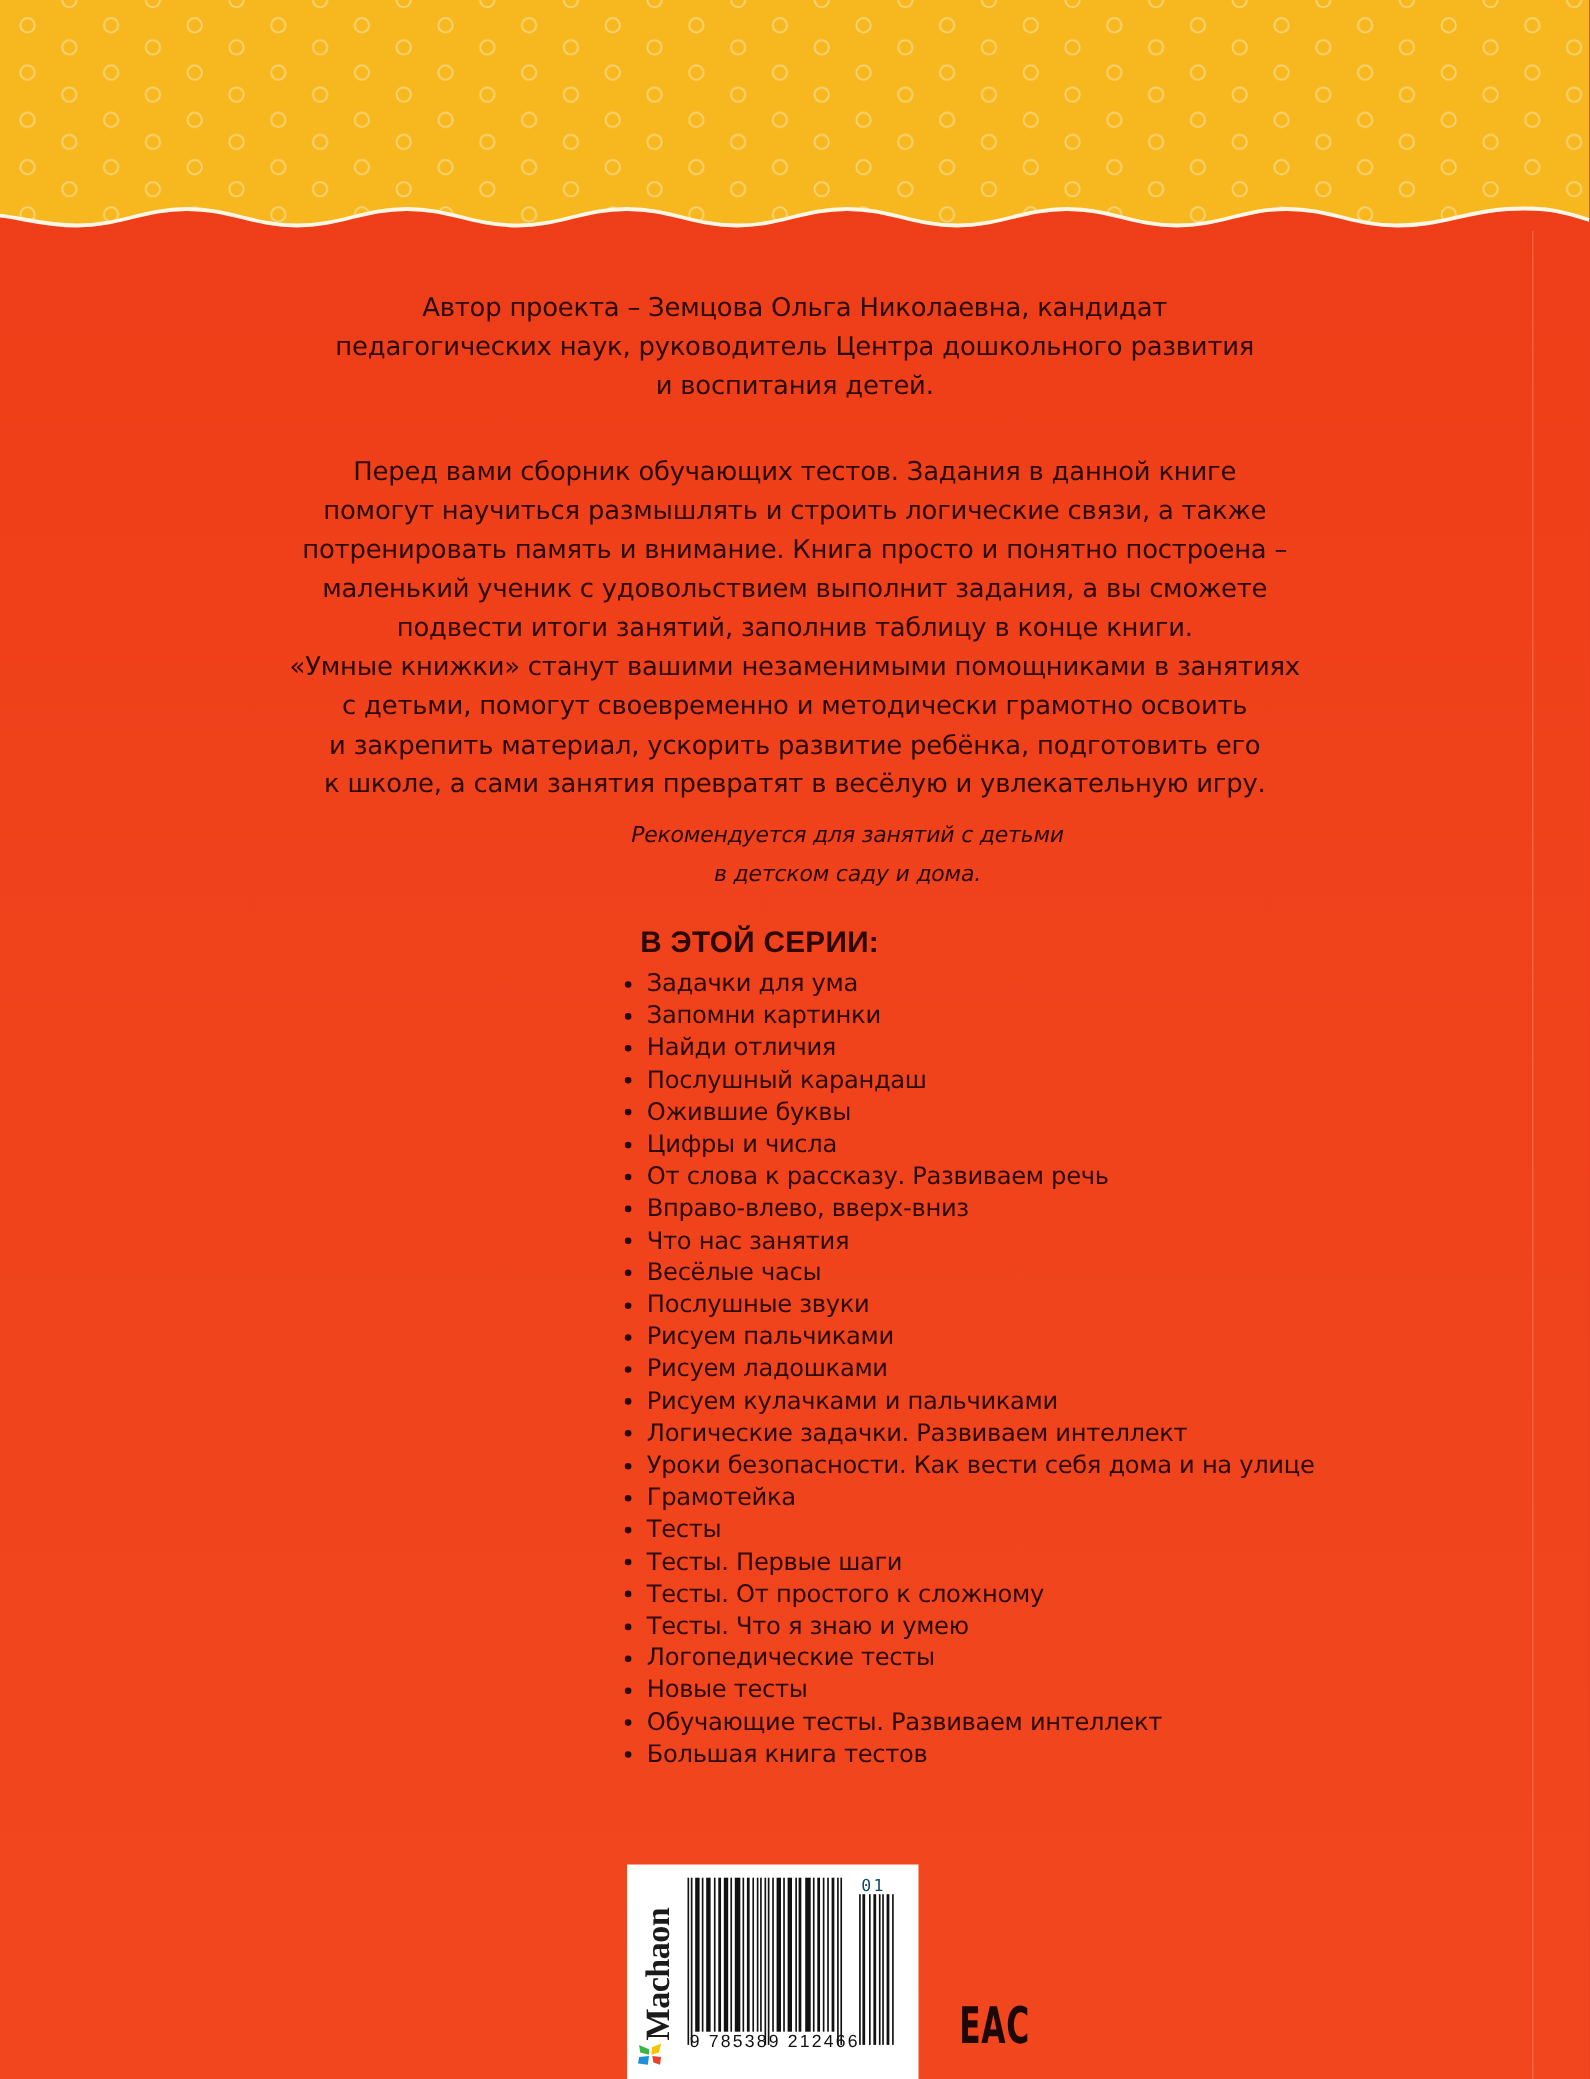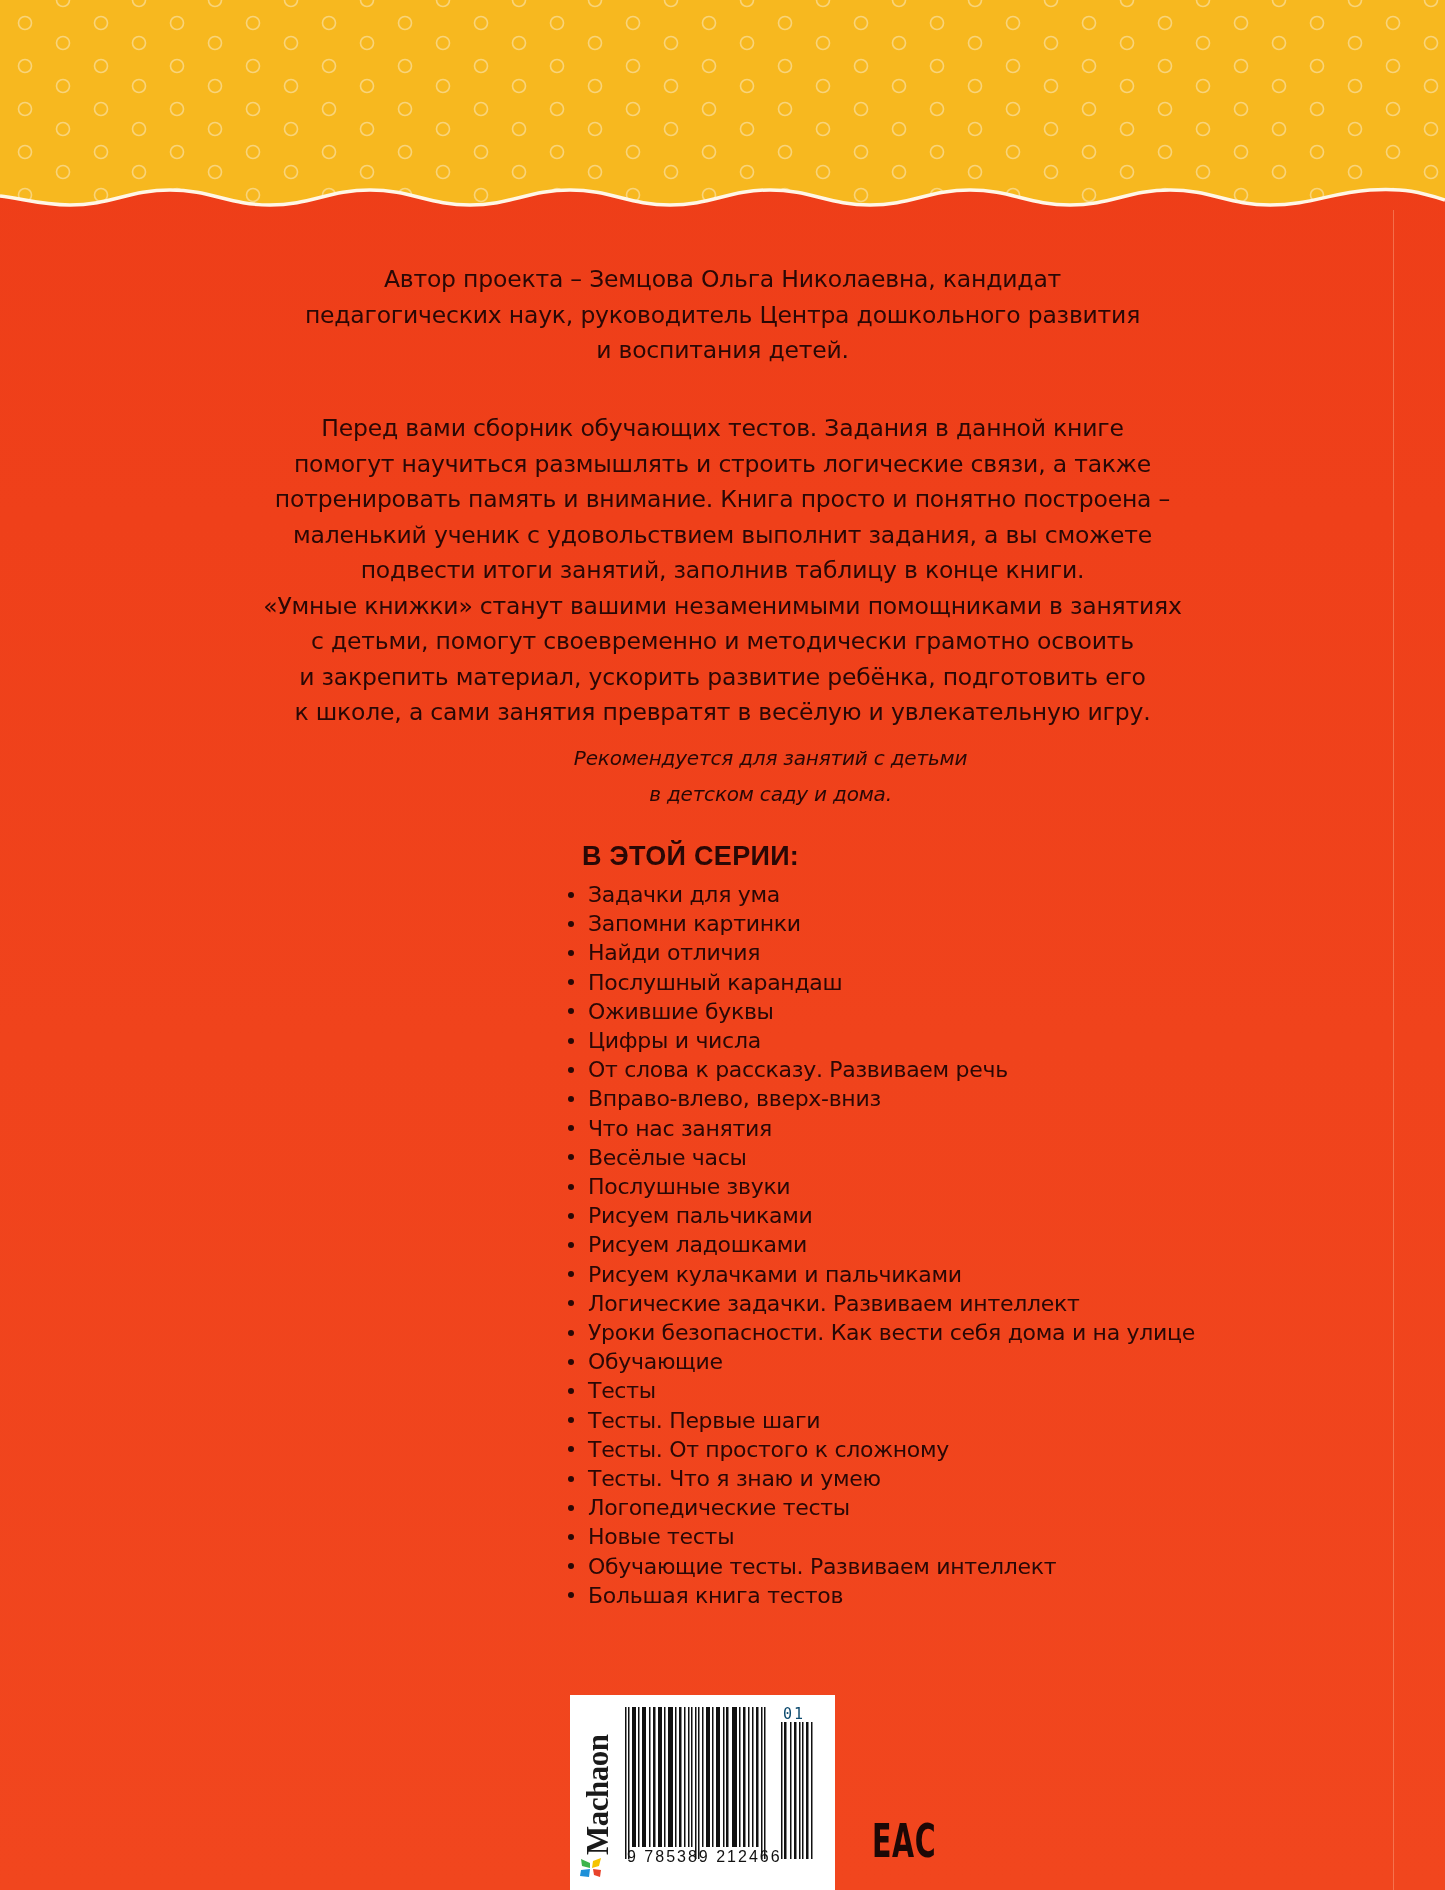--- a/index.html
+++ b/index.html
@@ -140,21 +140,21 @@
   <li>
       <span class="bullet"></span>
       <span>Логические задачки. Развиваем интеллект</span>
     </li>
   <li>
       <span class="bullet"></span>
       <span>Уроки безопасности. Как вести себя дома и на улице</span>
     </li>
   <li>
       <span class="bullet"></span>
-      <span>Обучающие</span>
+      <span>Грамотейка</span>
     </li>
   <li>
       <span class="bullet"></span>
       <span>Тесты</span>
     </li>
   <li>
       <span class="bullet"></span>
       <span>Тесты. Первые шаги</span>
     </li>
   <li>

